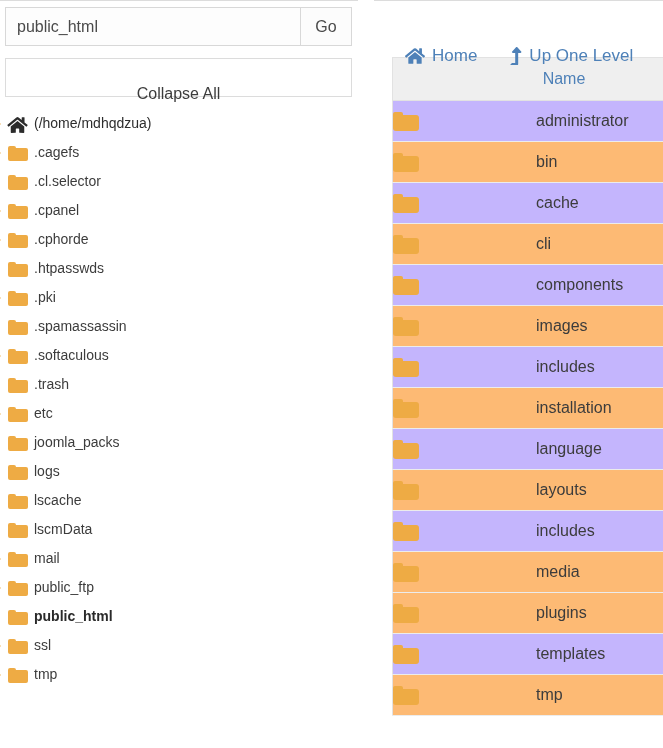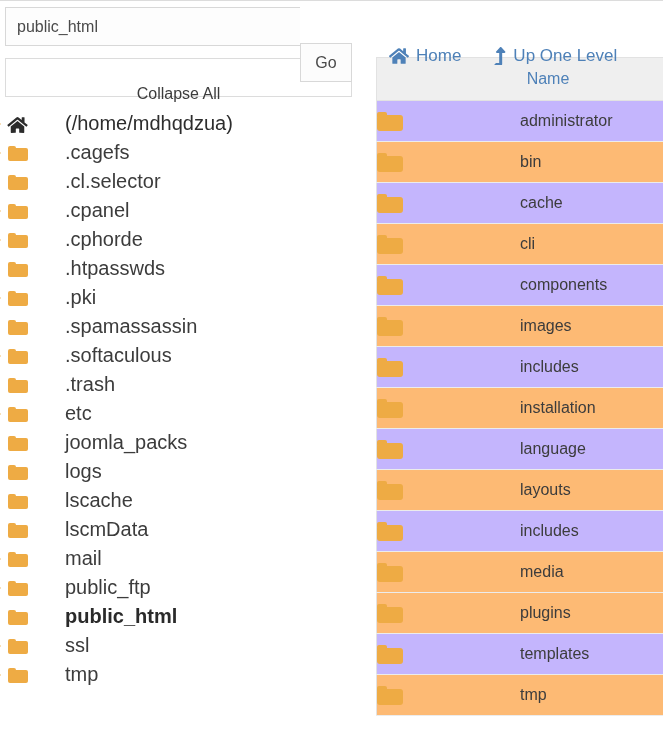--- a/index.html
+++ b/index.html
@@ -16,20 +16,21 @@
     color: #333333;
     -webkit-font-smoothing: antialiased;
   }
 
   
   #app {
     position: absolute;
     inset: 0;
     display: flex;
     align-items: flex-start;
+    gap: 16px;
   }
 
   
   #left-panel {
     width: 358px;
     flex: 0 0 358px;
     height: 748px;
     box-sizing: border-box;
     position: relative;
     overflow: hidden;
@@ -64,21 +65,20 @@
     box-sizing: border-box;
     border: 1px solid #d8d8d8;
     background: #fcfcfc;
     font-size: 16px;
     font-family: "Liberation Sans", sans-serif;
     color: #4a4a4a;
     cursor: pointer;
     padding: 0;
     line-height: 37px;
     text-align: center;
-    margin-top: 36px;
   }
 
   .collapse-row {
     padding: 6px 6px 0 5px;
     box-sizing: border-box;
   }
   .collapse-button {
     display: block;
     width: 100%;
     height: 39px;
@@ -160,25 +160,24 @@
     border-radius: 2px;
   }
   .home-glyph {
     position: absolute;
     left: 0px;
     top: 3px;
     width: 21px;
     height: 18px;
   }
   .tree-label {
-    font-size: 20px;
+    font-size: 14px;
     color: #3c3c3c;
     line-height: 29px;
     padding-left: 3px;
-    margin-left: 31px;
   }
   .tree-label.home-label { color: #2d2d2d; }
   .tree-item.selected .tree-label { font-weight: bold; color: #2a2a2a; }
 
   
   #right-panel {
     flex: 1 1 auto;
     height: 748px;
     box-sizing: border-box;
     position: relative;

